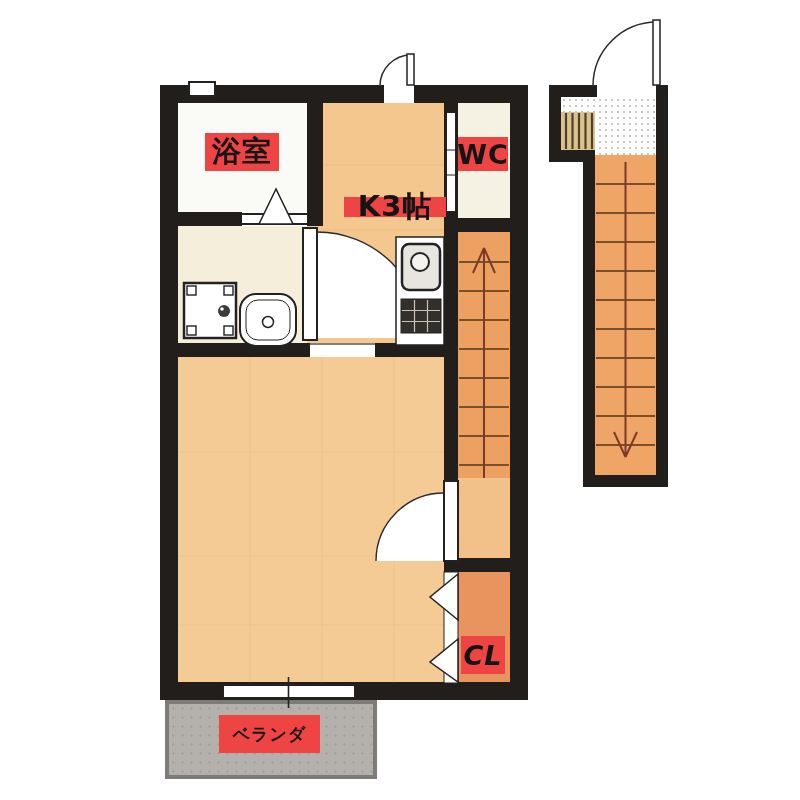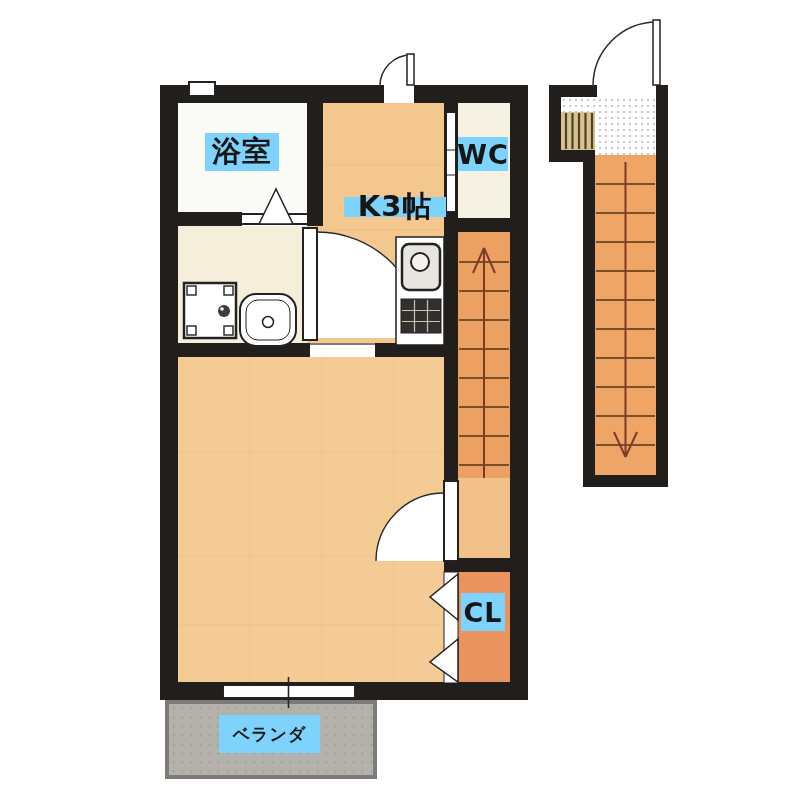--- a/index.html
+++ b/index.html
@@ -46,26 +46,26 @@
   .open{position:absolute;background:#fff;}
   .o-entry{left:384px;top:85px;width:30px;height:18px;}
   .o-xdoor{left:597px;top:85px;width:59px;height:12px;}
   .o-pass{left:310px;top:343px;width:65px;height:14px;}
   .win-bath{left:188px;top:81px;width:28px;height:16px;border:2px solid #222;box-sizing:border-box;background:#fff;}
   .o-bathdoor{left:242px;top:213px;width:65px;height:12px;background:#fff;border-top:2px solid #222;border-bottom:2px solid #222;box-sizing:border-box;}
   .o-wcdoor{left:446px;top:112px;width:10px;height:100px;background:#fff;border:1px solid #222;box-sizing:border-box;}
   .win-balcony{left:222px;top:684px;width:134px;height:15px;background:#fff;border:2px solid #222;box-sizing:border-box;}
   
   .label{position:absolute;display:flex;align-items:center;justify-content:center;
-         background:#7dd3fc;color:#151515;font-weight:bold;letter-spacing:1px;}
+         background:#ef4444;color:#151515;font-weight:bold;letter-spacing:1px;}
   .l-bath{left:205px;top:133px;width:74px;height:38px;font-size:29px;}
   .l-kitchen{left:344px;top:197px;width:102px;height:20px;font-size:29px;}
   .l-wc{left:458px;top:137px;width:50px;height:34px;font-size:27px;text-align:right;}
   .l-room{left:248px;top:497px;width:176px;height:44px;font-size:31px;}
-  .l-cl{left:461px;top:593px;width:44px;height:38px;font-size:27px;}
+  .l-cl{left:461px;top:636px;width:44px;height:38px;font-size:27px;font-style:italic;}
   .l-veranda{left:219px;top:715px;width:101px;height:38px;font-size:17px;}
   svg.overlay{position:absolute;left:0;top:0;width:800px;height:800px;pointer-events:none;}
 </style>
 </head>
 <body>
 
 <div class="plan">
 
   <div class="floor f-bath"></div>
   <div class="floor f-wash"></div>

